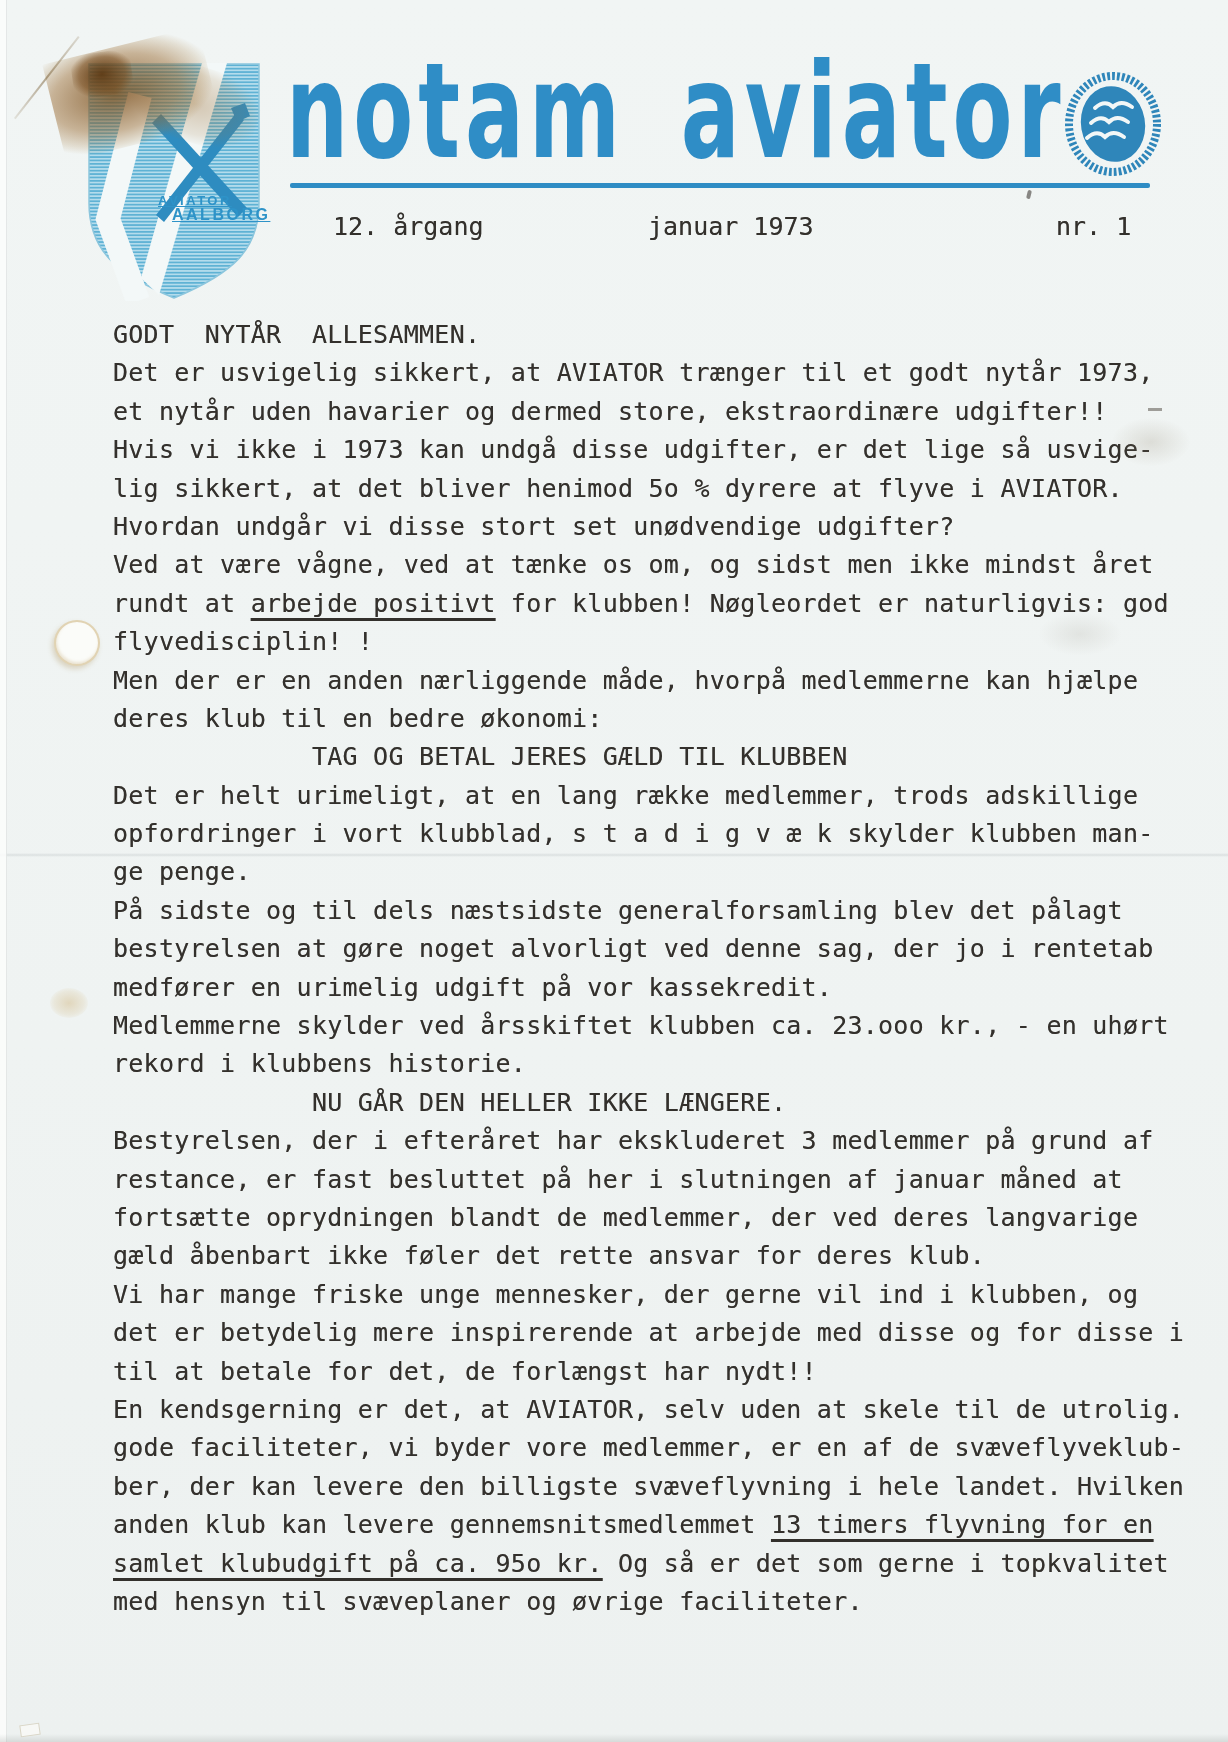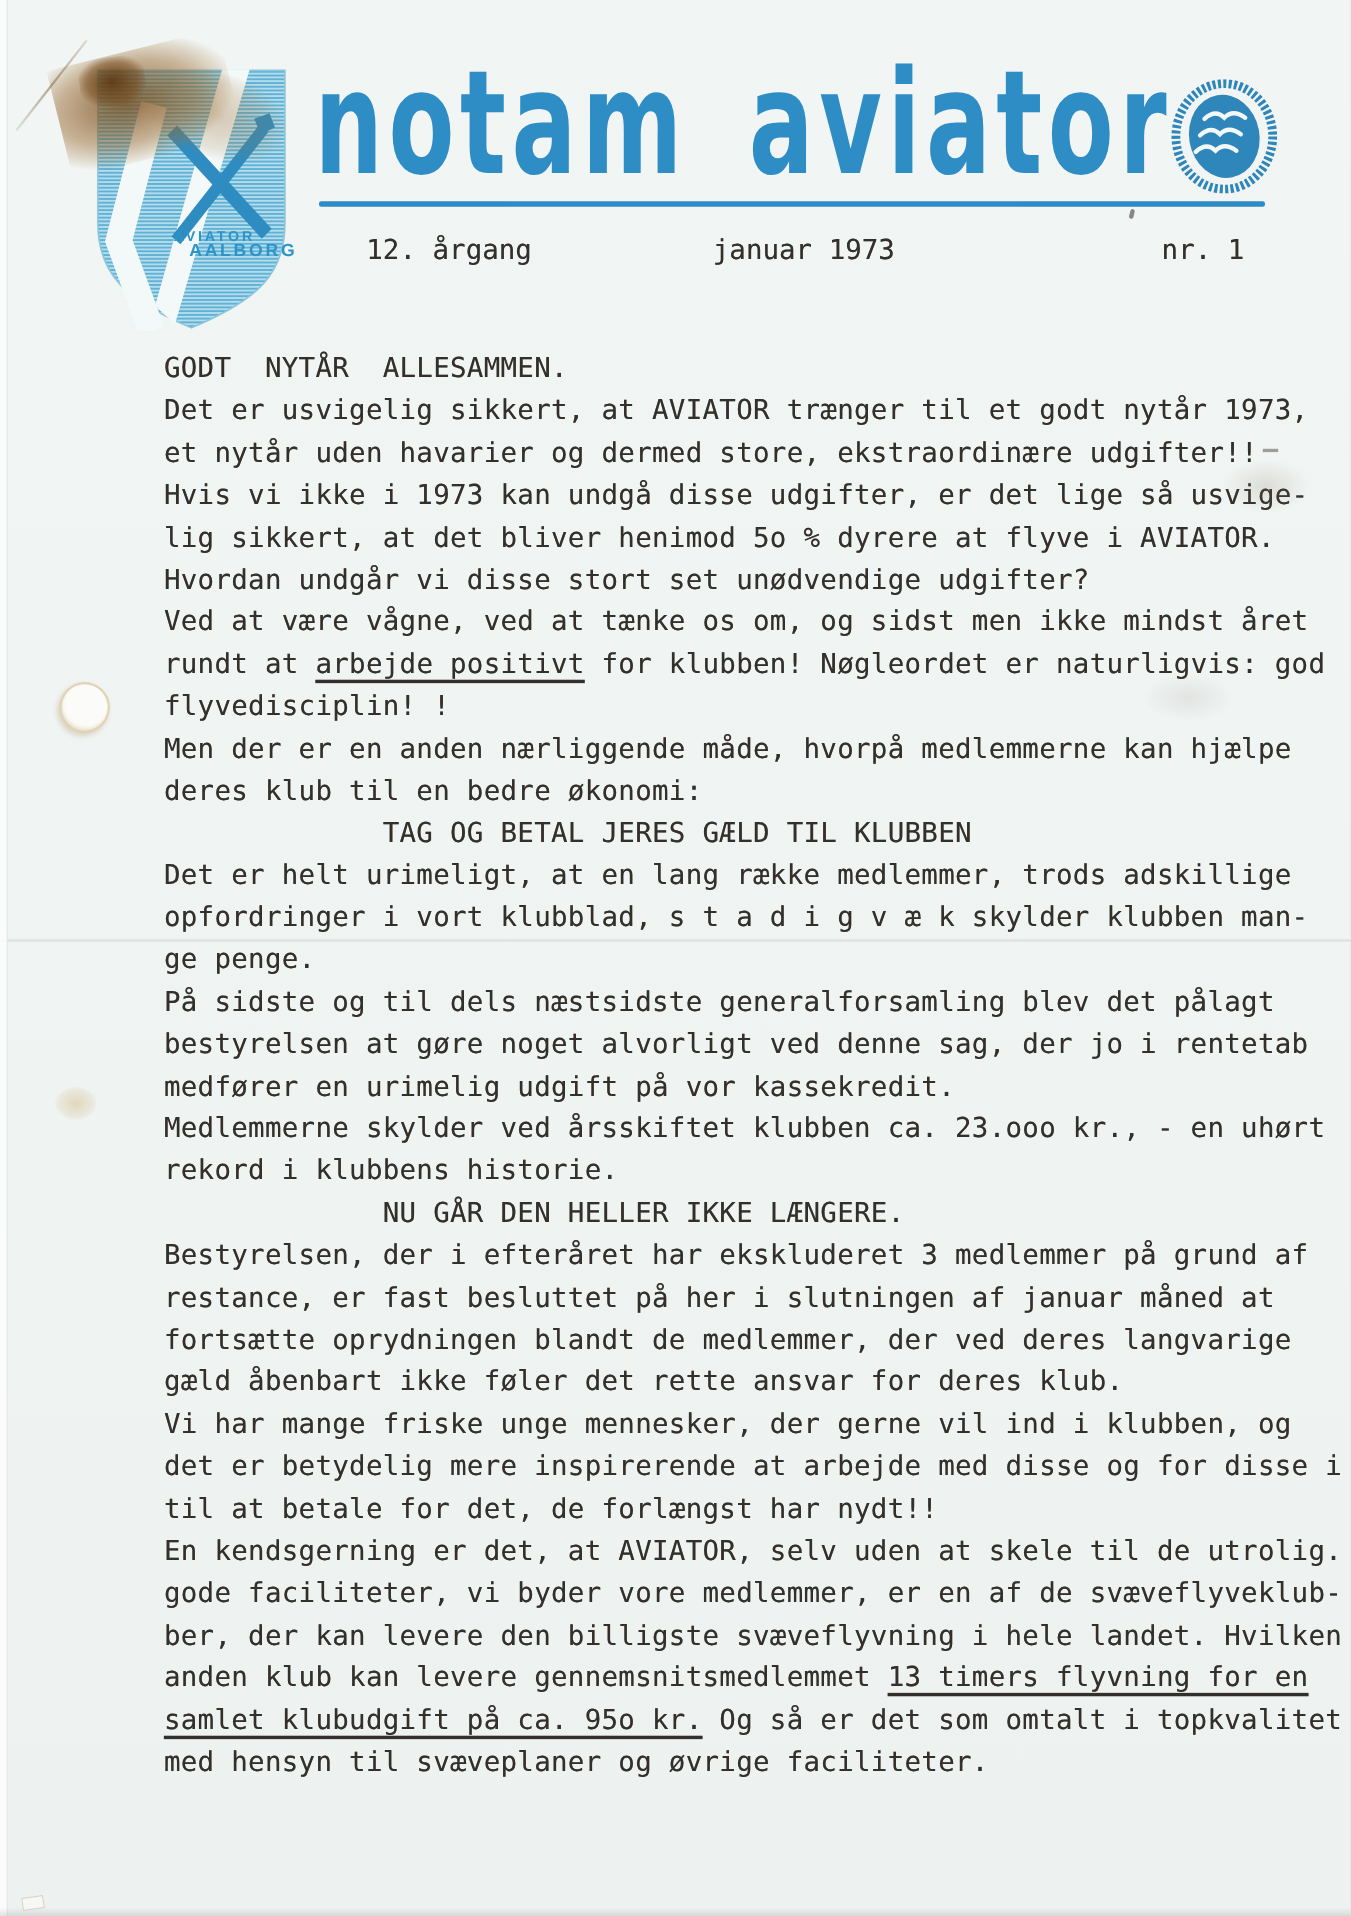--- a/index.html
+++ b/index.html
@@ -5,23 +5,23 @@
   html,body{margin:0;padding:0;background:#d8dcdb;}
   .page{
     position:relative;width:1228px;height:1742px;margin:0 auto;
     background:linear-gradient(180deg,#f1f5f4 0%,#eff3f2 60%,#edf1f0 100%);
     overflow:hidden;
     font-family:"DejaVu Sans Mono",monospace;
   }
   
   .crest{position:absolute;left:86px;top:61px;width:176px;height:240px;z-index:2;}
   .crest-name{
-    position:absolute;left:158px;top:208px;z-index:3;
+    position:absolute;left:158px;top:194px;z-index:3;
     font-family:"Liberation Sans",sans-serif;font-weight:bold;
-    color:#2e93c8;font-size:13px;letter-spacing:2.5px;line-height:14px;
+    color:#2e93c8;font-size:13px;letter-spacing:2.5px;line-height:14px;text-decoration:underline;
   }
   .crest-name .l2{display:block;margin-left:14px;font-size:16px;}
   .masthead-title{
     position:absolute;left:286px;top:46px;margin:0;z-index:2;
     font-family:"DejaVu Sans",sans-serif;font-weight:bold;
     font-size:104px;line-height:1;letter-spacing:6px;word-spacing:24px;
     color:#2f8dc6;transform:scale(0.84,1.26);transform-origin:0 0;
     white-space:nowrap;
   }
   .masthead-rule{position:absolute;left:290px;top:183px;width:860px;height:5px;background:#2e8cc4;border-radius:2px;z-index:2;}
@@ -30,21 +30,21 @@
     text-shadow:0 0 0.6px rgba(50,45,40,.55);white-space:pre;z-index:2;text-align:right;
   }
   .vol{left:333px;} .dat{left:648px;} .iss{left:1056px;}
   .emblem{position:absolute;left:1064px;top:72px;width:98px;height:104px;z-index:2;}
   
   .article{
     position:absolute;left:113px;top:316px;width:1110px;z-index:1;
     font-size:25px;line-height:38.4px;letter-spacing:0.25px;
     color:#33302c;text-shadow:0 0 0.6px rgba(50,45,40,.5);
   }
-  .tline{white-space:pre;height:38.4px;margin-left:36px;}
+  .tline{white-space:pre;height:38.4px;}
   .tline .u{
     text-decoration:underline;
     text-decoration-thickness:2.5px;
     text-underline-offset:6px;
   }
   
   .stain{position:absolute;z-index:4;pointer-events:none;}
   .stain-a{left:52px;top:44px;width:160px;height:100px;transform:rotate(-14deg);
     background:radial-gradient(ellipse at 40% 45%,rgba(122,76,24,.82) 0%,rgba(148,97,36,.45) 48%,rgba(160,115,50,.18) 66%,transparent 75%);}
   .stain-b{left:130px;top:66px;width:130px;height:76px;transform:rotate(18deg);
@@ -158,21 +158,21 @@
       <div class="tline"><span>restance, er fast besluttet på her i slutningen af januar måned at</span></div>
       <div class="tline"><span>fortsætte oprydningen blandt de medlemmer, der ved deres langvarige</span></div>
       <div class="tline"><span>gæld åbenbart ikke føler det rette ansvar for deres klub.</span></div>
       <div class="tline"><span>Vi har mange friske unge mennesker, der gerne vil ind i klubben, og</span></div>
       <div class="tline"><span>det er betydelig mere inspirerende at arbejde med disse og for disse i</span></div>
       <div class="tline"><span>til at betale for det, de forlængst har nydt!!</span></div>
       <div class="tline"><span>En kendsgerning er det, at AVIATOR, selv uden at skele til de utrolig.</span></div>
       <div class="tline"><span>gode faciliteter, vi byder vore medlemmer, er en af de svæveflyveklub-</span></div>
       <div class="tline"><span>ber, der kan levere den billigste svæveflyvning i hele landet. Hvilken</span></div>
       <div class="tline"><span>anden klub kan levere gennemsnitsmedlemmet </span><span class="u">13 timers flyvning for en</span></div>
-      <div class="tline"><span class="u">samlet klubudgift på ca. 95o kr.</span><span> Og så er det som omtalt i topkvalitet</span></div>
+      <div class="tline"><span class="u">samlet klubudgift på ca. 95o kr.</span><span> Og så er det som gerne i topkvalitet</span></div>
       <div class="tline"><span>med hensyn til svæveplaner og øvrige faciliteter.</span></div>
     </div>
 
   <div class="stain stain-b"></div>
   <div class="stain stain-a"></div>
   <div class="stain stain-c"></div>
   <div class="stain scratch"></div>
   <div class="punch-hole"></div>
   <div class="paper-spot"></div>
   <div class="fold-crease"></div>

